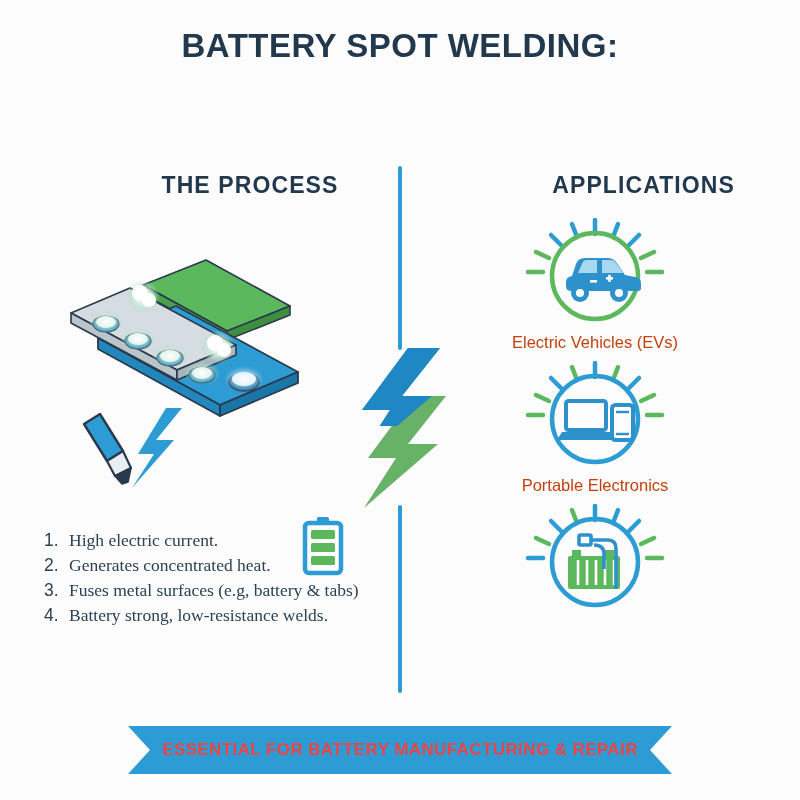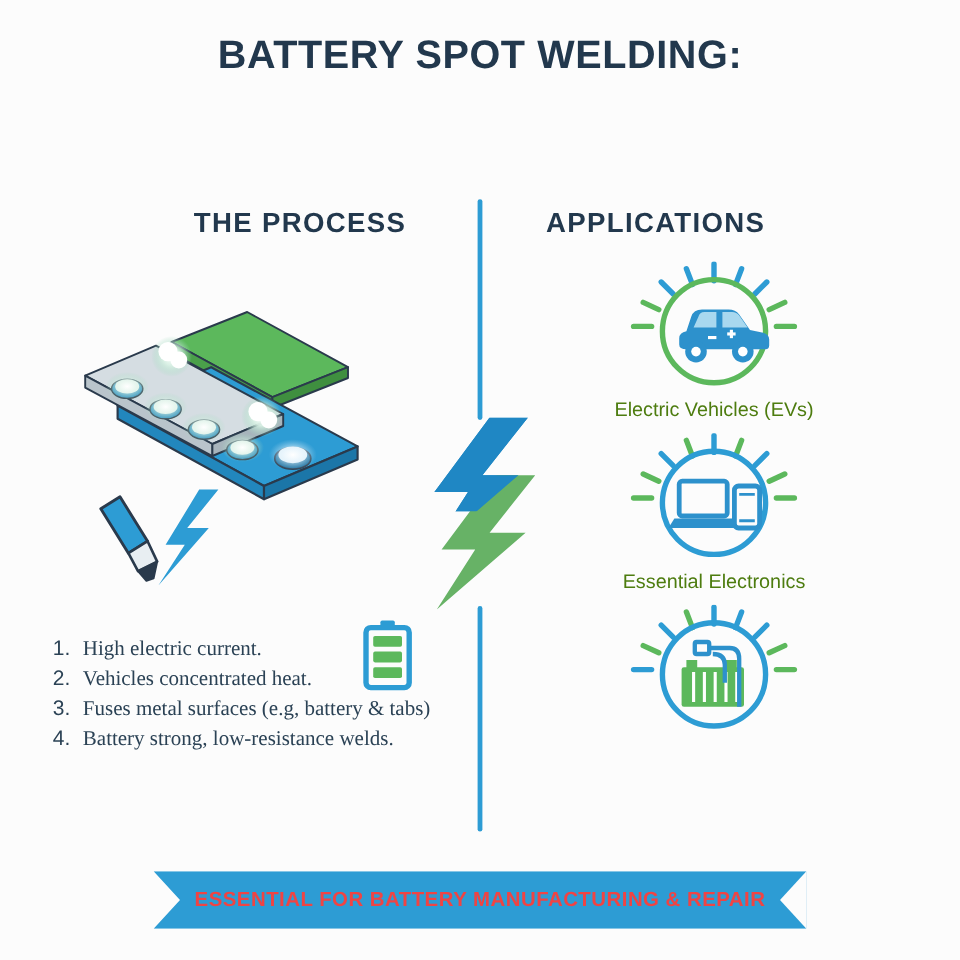--- a/index.html
+++ b/index.html
@@ -52,21 +52,21 @@
   #heading-process {
     top: 172px;
     left: 120px;
     width: 260px;
     text-align: center;
   }
   #heading-applications {
     top: 172px;
     left: 455px;
     width: 280px;
-    text-align: left;
+    text-align: right;
   }
 
   
   .divider {
     position: absolute;
     left: 398px;
     width: 4px;
     background: #2d9cd4;
     border-radius: 2px;
   }
@@ -139,21 +139,21 @@
   .app-icon-wrap {
     width: 310px;
     height: 112px;
     display: flex;
     align-items: center;
     justify-content: center;
   }
   .app-label {
     font-size: 16.5px;
     line-height: 21px;
-    color: #4d7c0f;
+    color: #c2410c;
     margin-top: 2px;
     white-space: pre-line;
   }
 
   
   #ribbon {
     position: absolute;
     top: 726px;
     left: 128px;
     width: 544px;
@@ -292,21 +292,21 @@
     <rect x="11" y="40" width="24" height="9" rx="1.5" fill="#5cb85c"></rect>
   </svg>
 
   <div id="process-list">
     <div class="list-row">
       <span class="list-num">1.</span>
       <span class="list-text">High electric current.</span>
     </div>
     <div class="list-row">
       <span class="list-num">2.</span>
-      <span class="list-text">Vehicles concentrated heat.</span>
+      <span class="list-text">Generates concentrated heat.</span>
     </div>
     <div class="list-row">
       <span class="list-num">3.</span>
       <span class="list-text">Fuses metal surfaces (e.g, battery &amp; tabs)</span>
     </div>
     <div class="list-row">
       <span class="list-num">4.</span>
       <span class="list-text">Battery strong, low-resistance welds.</span>
     </div>
   </div>
@@ -364,21 +364,21 @@
             <rect x="60" y="40" width="40" height="29" rx="2.5" fill="none" stroke="#2d91cc" stroke-width="4"></rect>
             <path d="M56 71 h48 l5 8 h-58 z" fill="#2d91cc"></path>
           </g>
           <g>
             <rect x="106" y="44" width="21" height="35" rx="3.5" fill="none" stroke="#2d91cc" stroke-width="4"></rect>
             <line x1="110" y1="51" x2="123" y2="51" stroke="#2d91cc" stroke-width="2.4"></line>
             <line x1="110" y1="73" x2="123" y2="73" stroke="#2d91cc" stroke-width="2.4"></line>
           </g>
         </svg>
       </div>
-      <div class="app-label">Essential Electronics</div>
+      <div class="app-label">Portable Electronics</div>
     </div>
 
     <div class="app-item">
       <div class="app-icon-wrap">
         <svg width="178" height="112" viewBox="0 0 178 112">
           <g stroke-linecap="round">
             <line x1="89" y1="2" x2="89" y2="16" stroke="#2d9cd4" stroke-width="4.5"></line>
             <line x1="66" y1="6" x2="71" y2="19" stroke="#5cb85c" stroke-width="4.5"></line>
             <line x1="112" y1="6" x2="107" y2="19" stroke="#2d9cd4" stroke-width="4.5"></line>
             <line x1="45" y1="17" x2="55" y2="27" stroke="#2d9cd4" stroke-width="4.5"></line>

